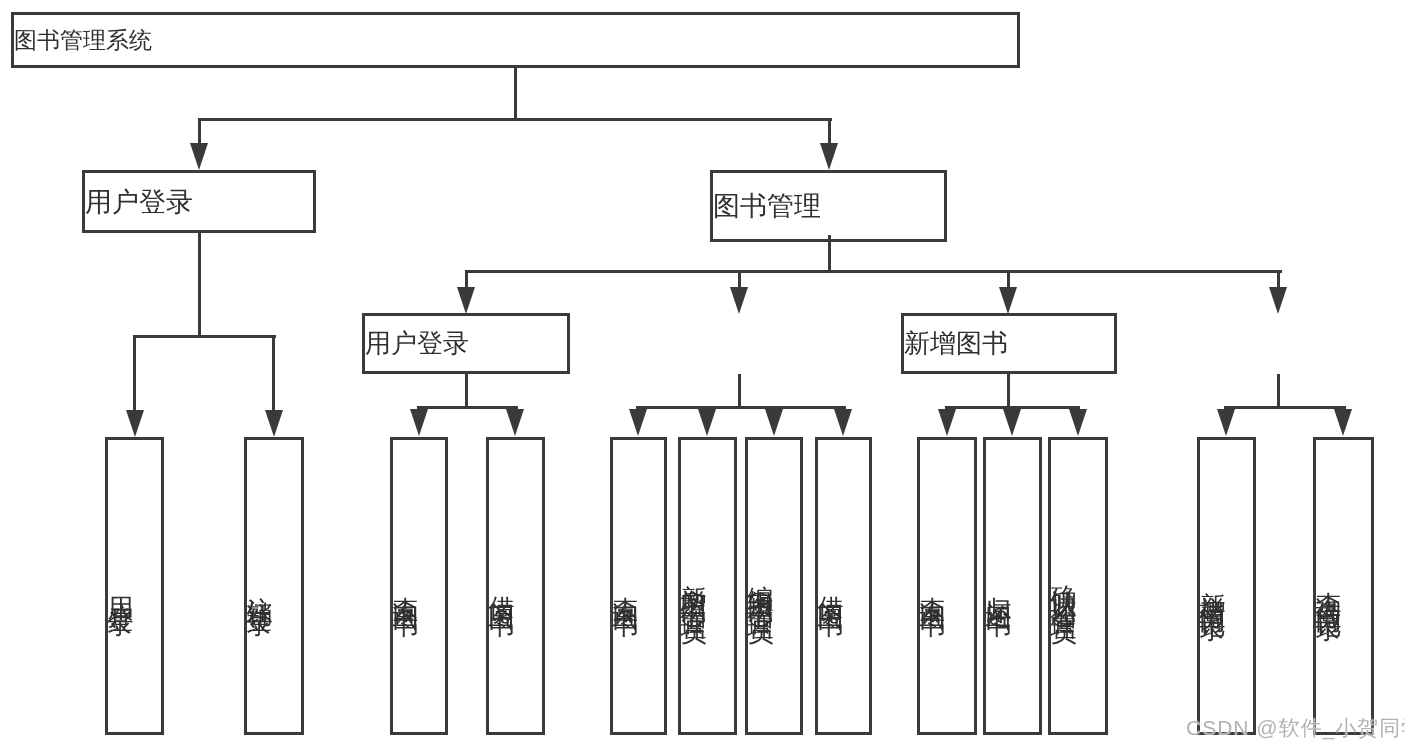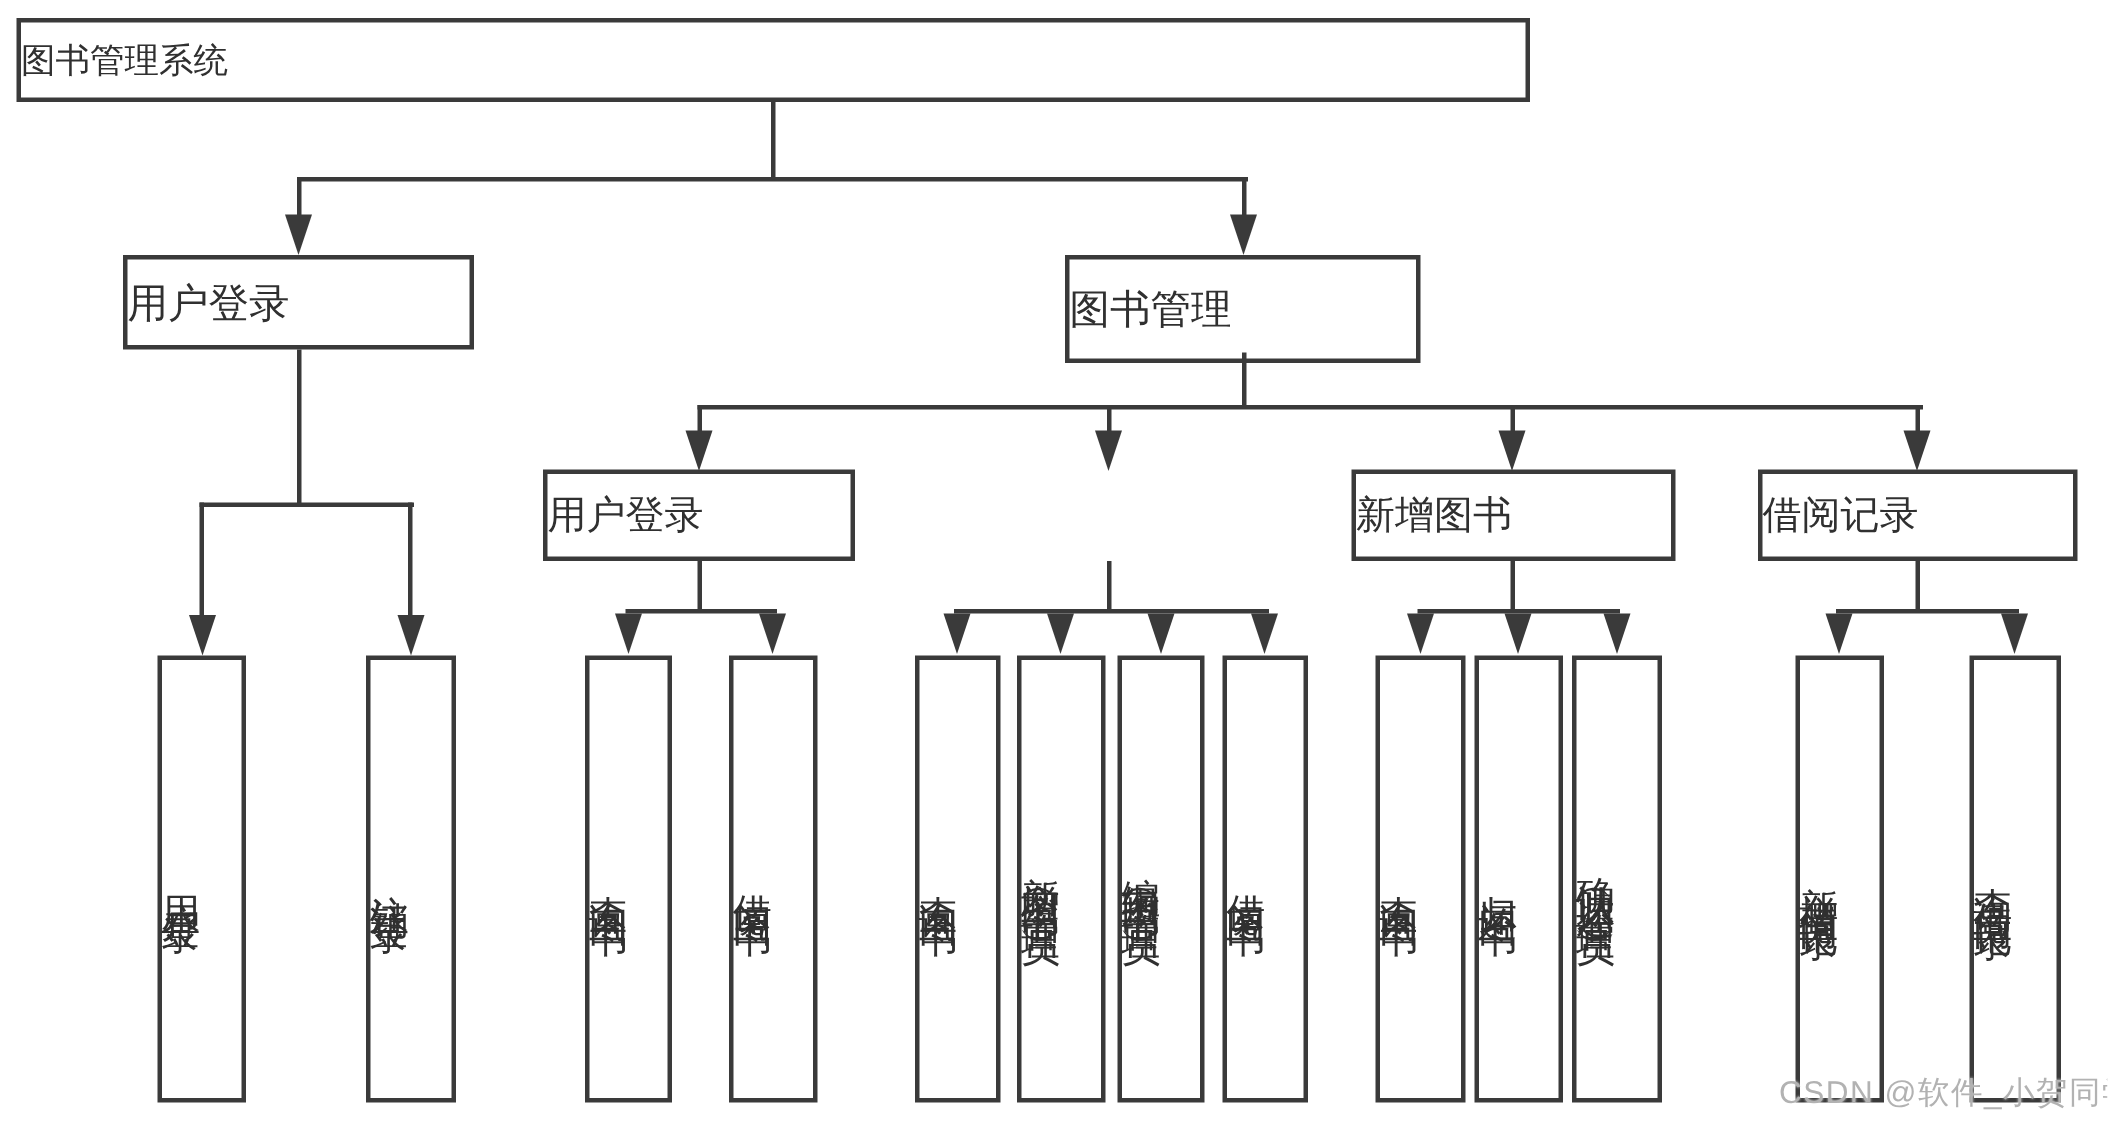--- a/index.html
+++ b/index.html
@@ -75,23 +75,20 @@
 
   <div class="node h3x" style="left:362px;top:313px;width:208px;height:61px">
     <span class="lbl">用户登录</span>
   </div>
 
 
   <div class="node h3x" style="left:901px;top:313px;width:216px;height:61px">
     <span class="lbl">新增图书</span>
   </div>
 
-  <div class="node h3x" style="left:1172px;top:313px;width:213px;height:61px">
-    <span class="lbl">借阅记录</span>
-  </div>
 
   <div class="node leaf" style="left:105px;width:59px">
     <span class="lbl">用户登录</span>
   </div>
   <div class="node leaf" style="left:244px;width:60px">
     <span class="lbl">注销登录</span>
   </div>
 
   <div class="node leaf" style="left:390px;width:58px">
     <span class="lbl">查询图书</span>

